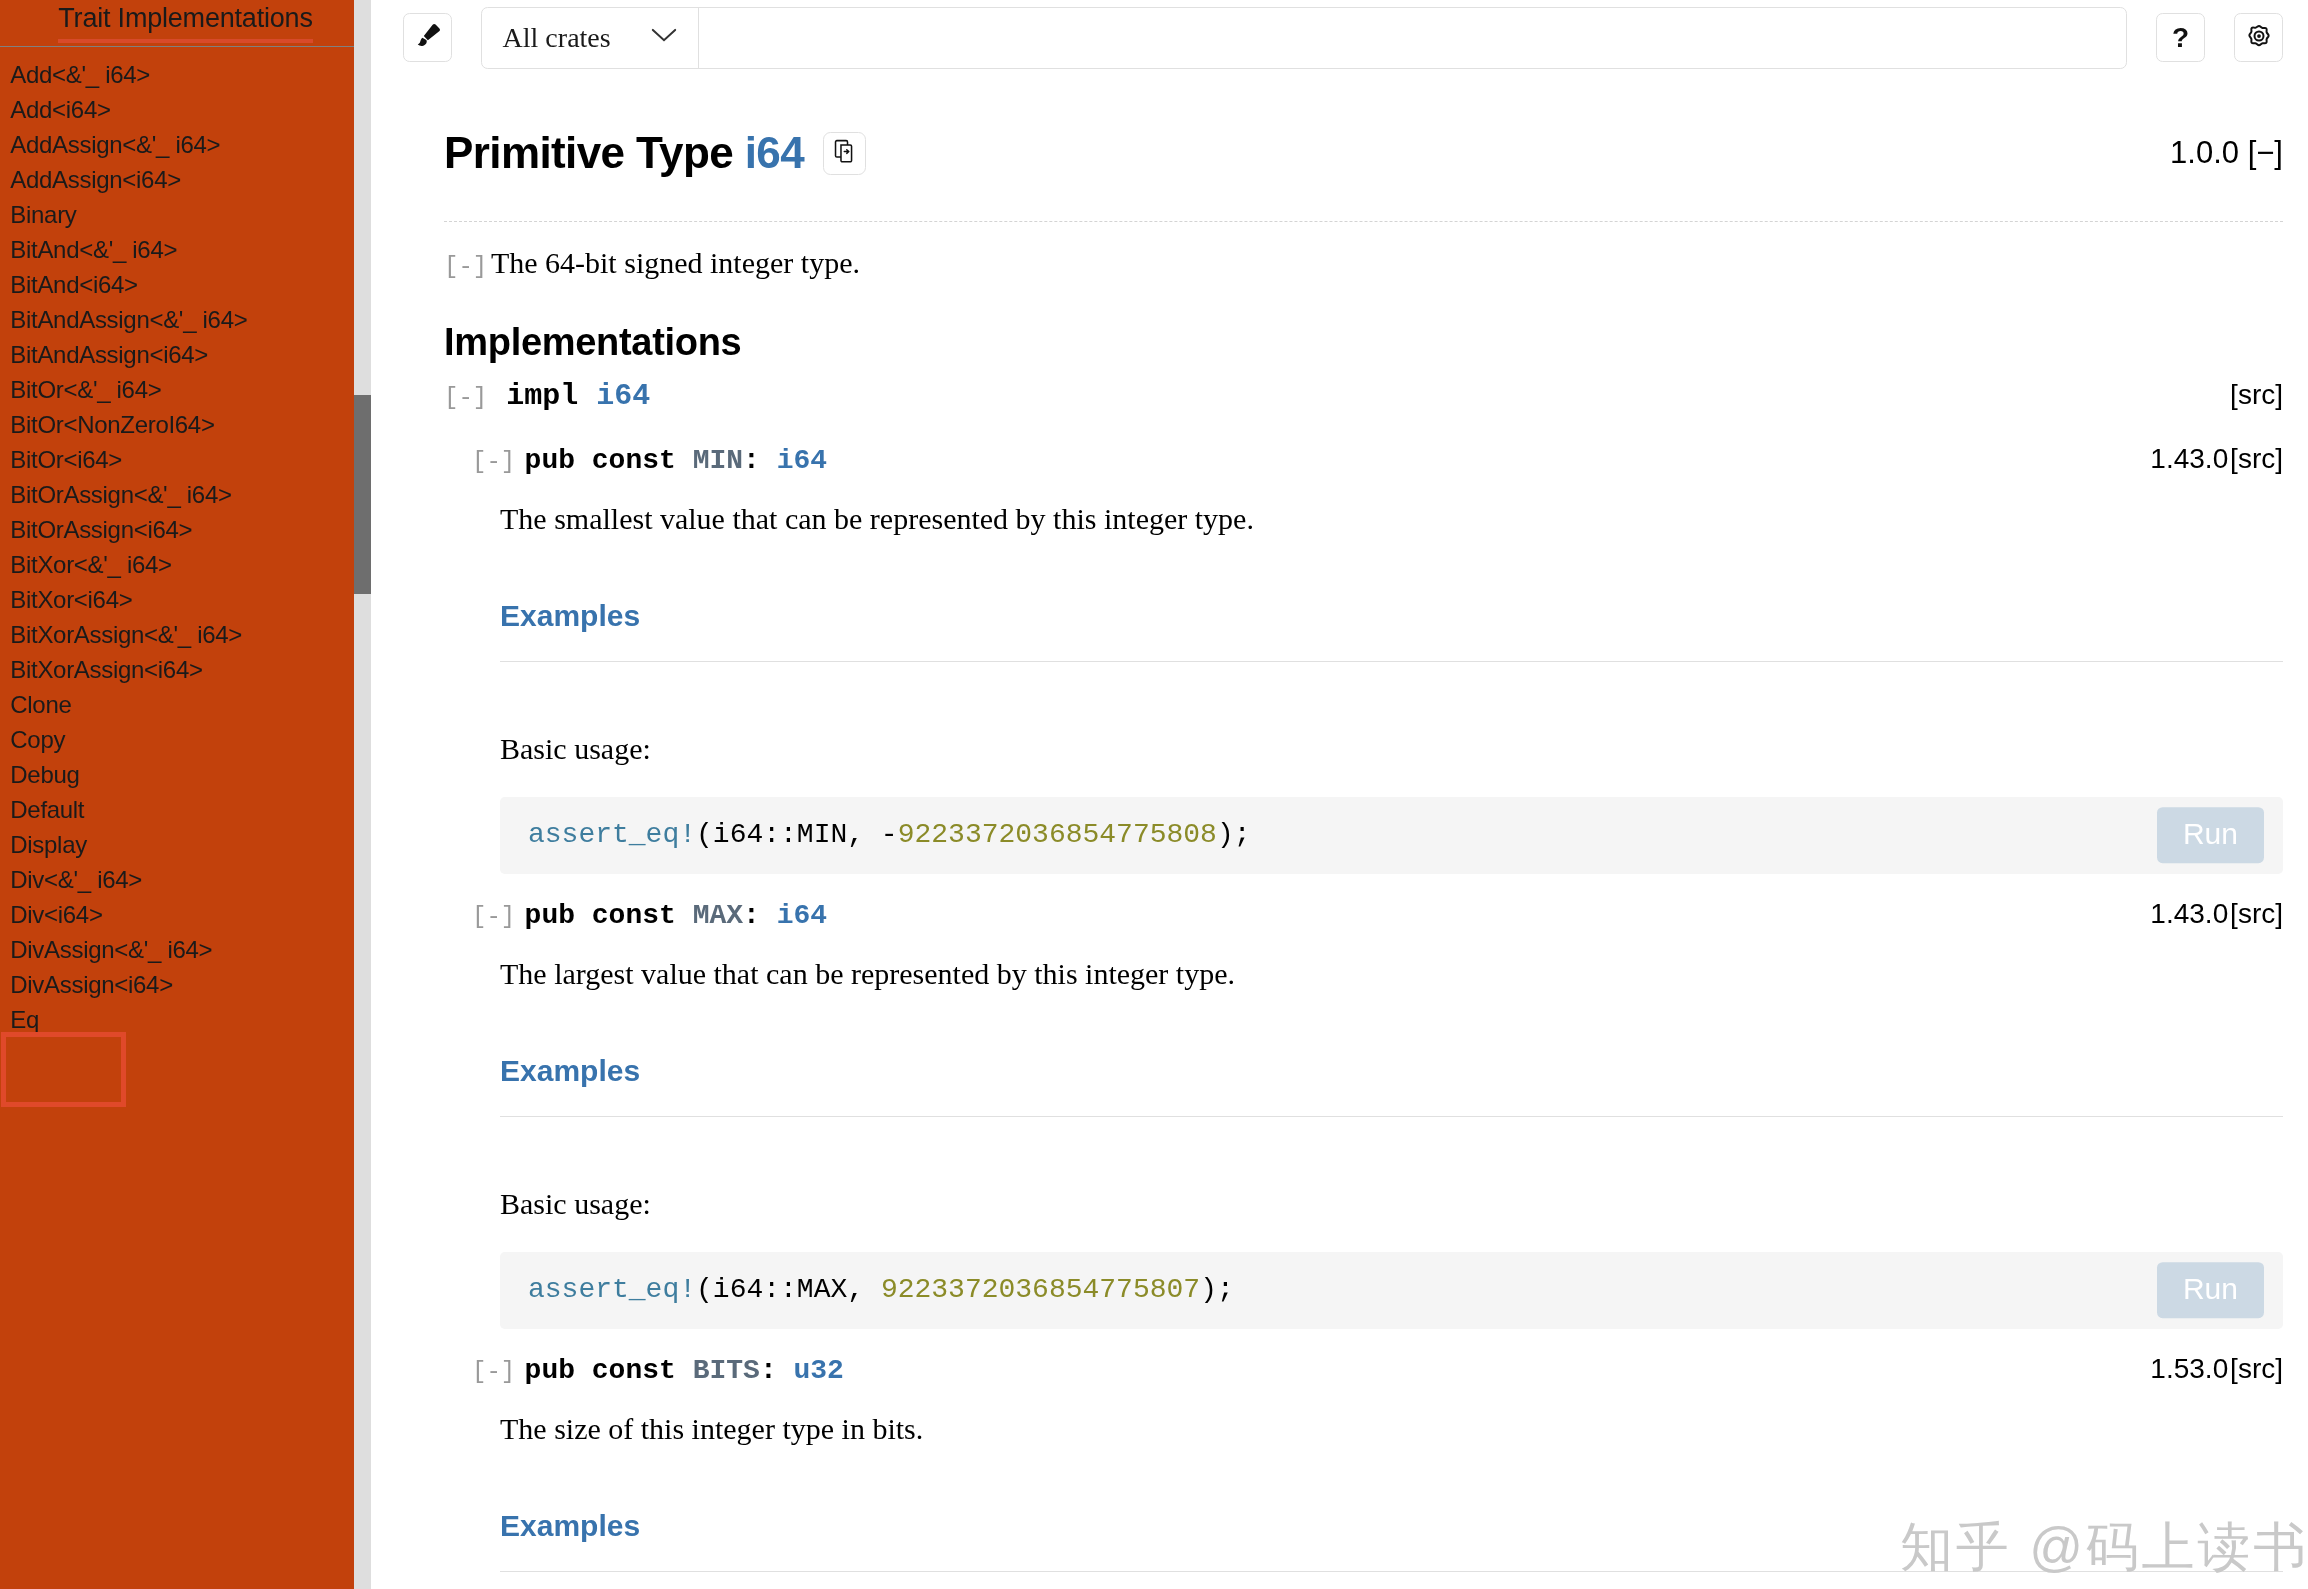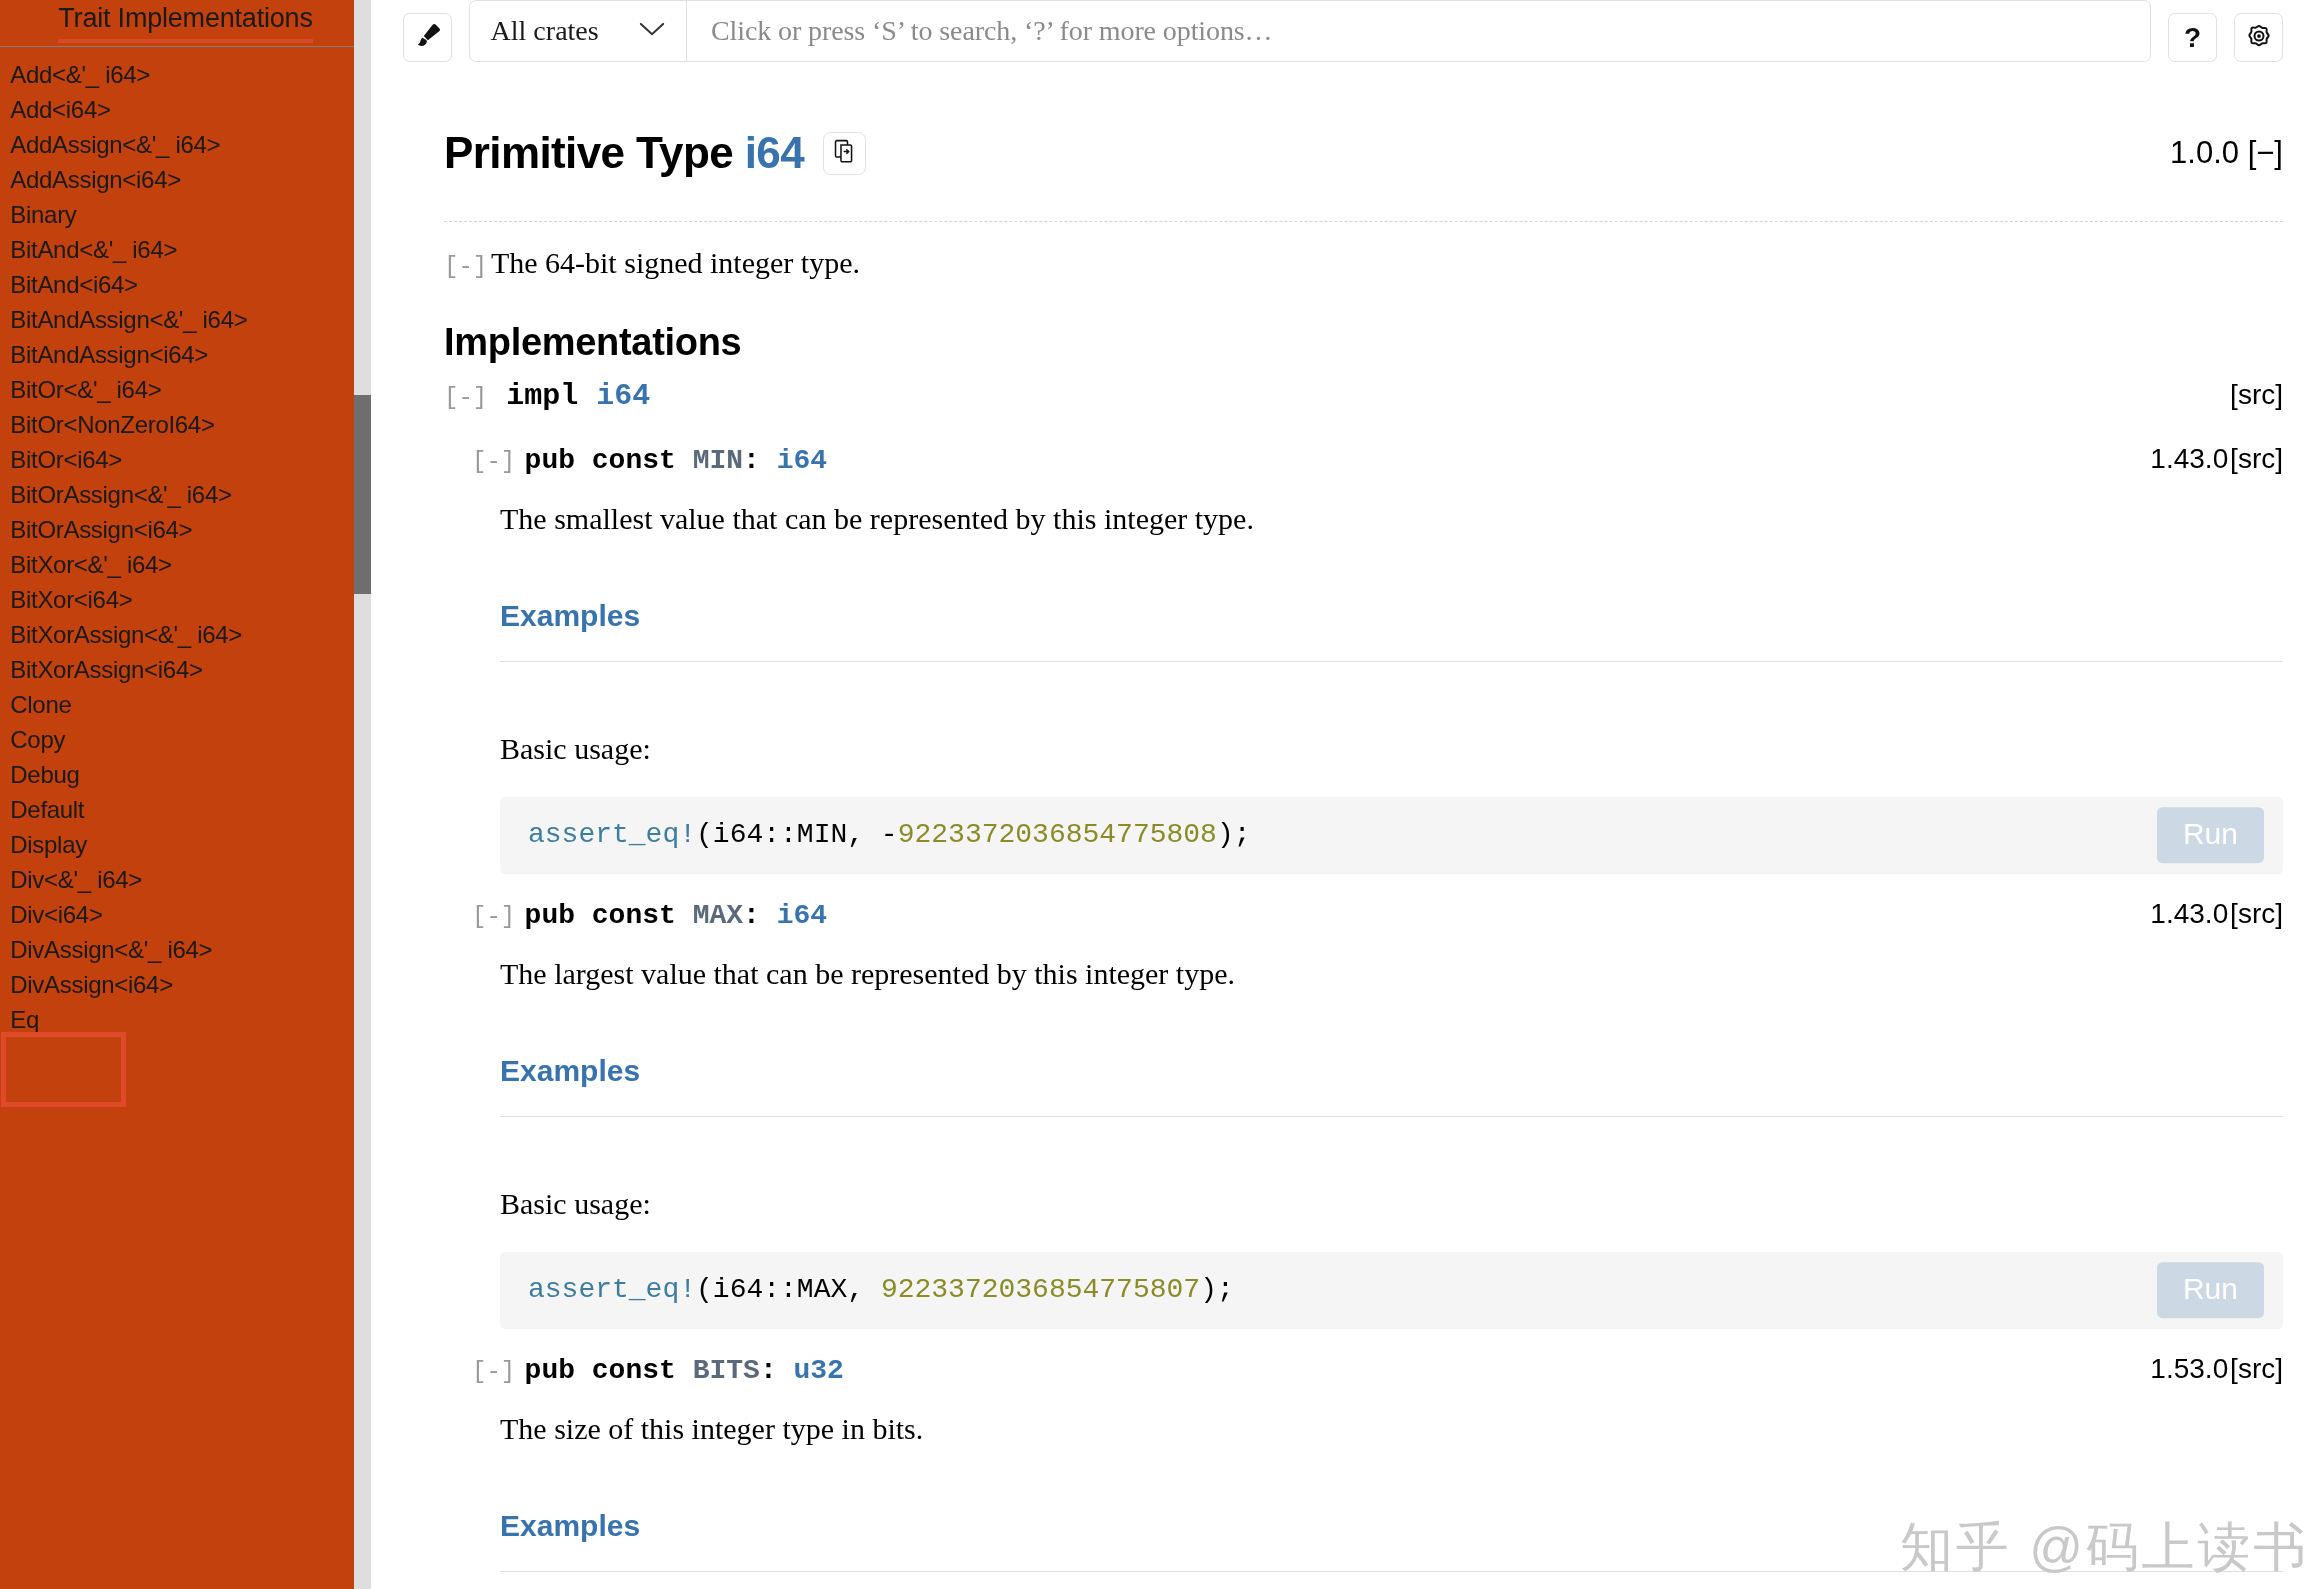--- a/index.html
+++ b/index.html
@@ -96,24 +96,24 @@
     position: relative;
     flex: 1;
     height: 1589px;
     background: #ffffff;
     overflow: hidden;
   }
 
   
   .toolbar {
     display: flex;
-    align-items: flex-end;
+    align-items: center;
     padding: 13px 26px 13px 32px;
     height: 75px;
-    gap: 17px;
+    gap: 29px;
   }
   .theme-btn {
     width: 49px; height: 49px;
     border: 0.9px solid #e0e0e0;
     border-radius: 6.6px;
     background: #fff;
     display: flex; align-items: center; justify-content: center;
     cursor: pointer;
     flex: 0 0 auto;
   }
@@ -425,23 +425,20 @@
 
       <div class="search-wrap">
         <div class="crates-select">
           <span class="crates-label">All crates</span>
           <span>
             <svg width="26" height="17" viewBox="0 0 28 18" aria-hidden="true">
               <path d="M2 3 L14 14 L26 3" stroke="#333" stroke-width="2.2" fill="none" stroke-linecap="round"></path>
             </svg>
           </span>
         </div>
-        <div class="search-input-box">
-          <span class="search-placeholder">Click or press ‘S’ to search, ‘?’ for more options…</span>
-        </div>
       </div>
 
       <div class="icon-btn">
         <span class="help-glyph">?</span>
       </div>
 
       <div class="icon-btn">
         <span>
           <svg width="30" height="30" viewBox="0 0 24 24" aria-hidden="true">
             <path d="M12 1.6c1.1 0 1.7 1.3 2.8 1.6 1 .3 2.2-.5 3 .3.8.8 0 2 .3 3 .3 1.1 1.6 1.7 1.6 2.8 0 1.1-1.3 1.7-1.6 2.8-.3 1 .5 2.2-.3 3-.8.8-2 0-3 .3-1.1.3-1.7 1.6-2.8 1.6-1.1 0-1.7-1.3-2.8-1.6-1-.3-2.2.5-3-.3-.8-.8 0-2-.3-3C5.6 10.7 4.3 10.1 4.3 9c0-1.1 1.3-1.7 1.6-2.8.3-1-.5-2.2.3-3 .8-.8 2 0 3-.3C10.3 2.9 10.9 1.6 12 1.6z" transform="translate(0,2.4)" fill="none" stroke="#111" stroke-width="1.6"></path>

